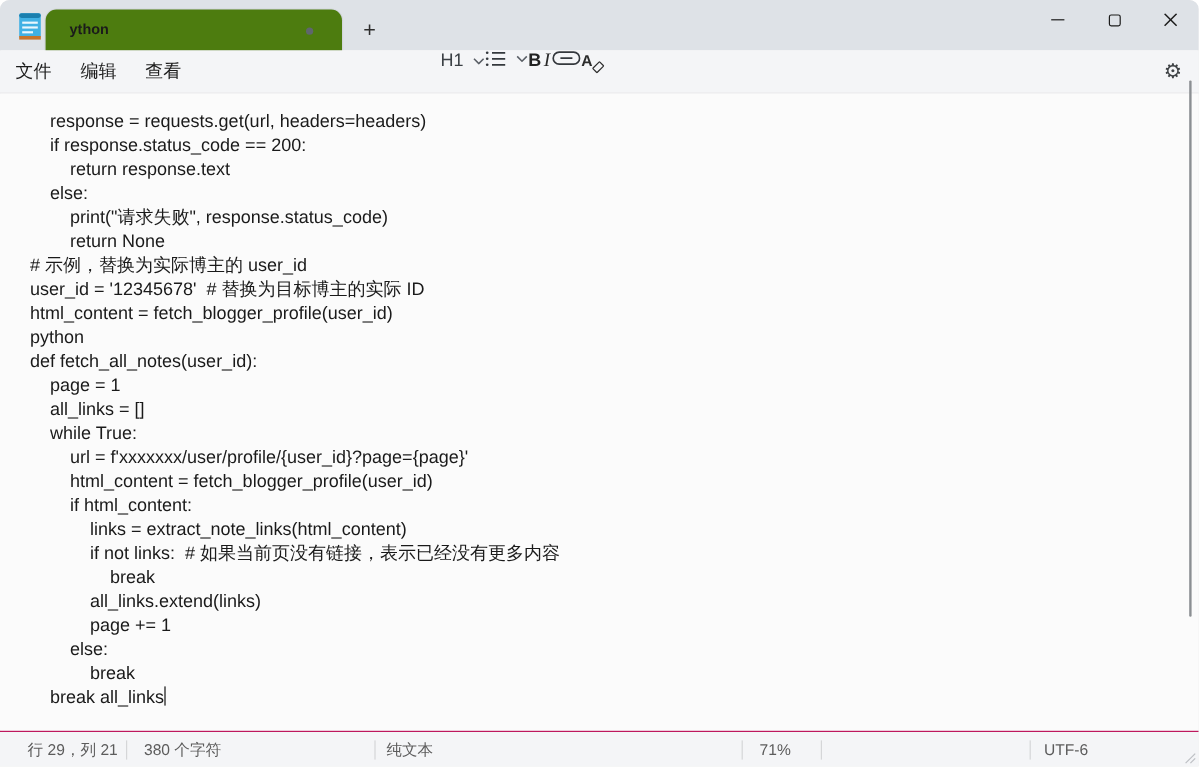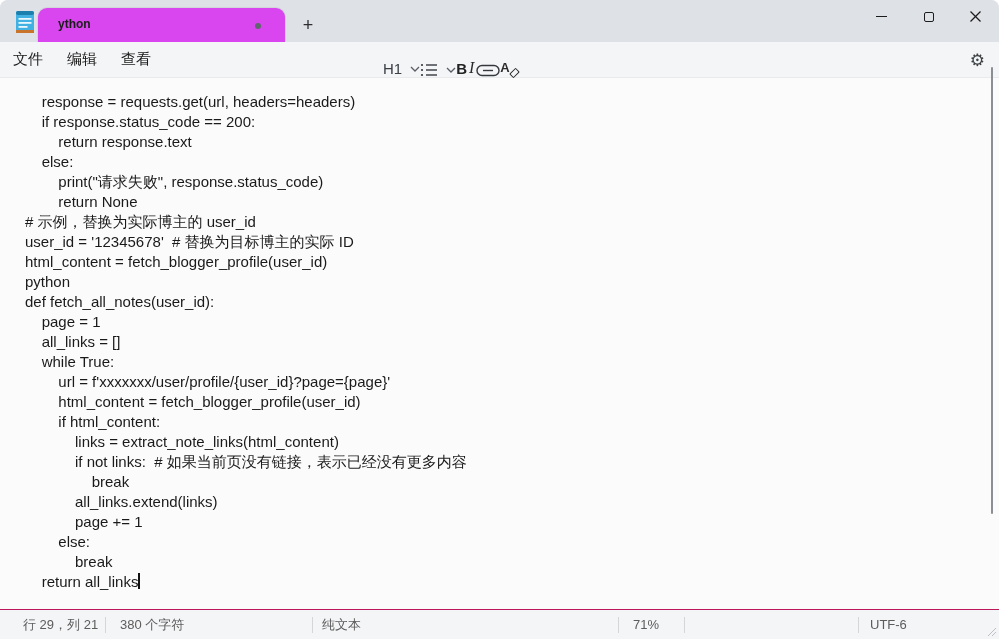--- a/index.html
+++ b/index.html
@@ -11,21 +11,21 @@
     border-radius: 8px 8px 0 0; overflow: hidden;
     background: #fbfbfb;
     box-shadow: inset 0 0 0 1px rgba(0,0,0,0.07);
   }
 
   
   .titlebar { position: absolute; left: 0; top: 0; width: 100%; height: 42px; background: #dee2e7; }
   .app-icon { position: absolute; left: 13px; top: 9px; width: 24px; height: 26px; }
   .tab {
     position: absolute; left: 38px; top: 8px; width: 247px; height: 34px;
-    background: #d946ef; border-radius: 9px 9px 0 0;
+    background: #4d7c0f; border-radius: 9px 9px 0 0;
     box-shadow: 0 0 0 1px rgba(0,0,0,0.05);
   }
   .tab-label { position: absolute; left: 20px; top: 9px; font-size: 12px; font-weight: bold; color: #1b1b1b; }
   .unsaved-dot { position: absolute; right: 24px; top: 15px; width: 6px; height: 6px; border-radius: 50%; background: #5f666d; }
   .new-tab {
     position: absolute; left: 294px; top: 12px; width: 28px; height: 26px;
     display: flex; align-items: center; justify-content: center;
     font-size: 18px; font-weight: 300; color: #2e2e2e; border-radius: 5px; cursor: default;
   }
   .win-controls { position: absolute; right: 0; top: 0; height: 33px; display: flex; }
@@ -33,21 +33,21 @@
   .glyph-min { width: 11px; height: 0; border-top: 1.2px solid #1c1c1c; }
   .glyph-max { width: 10px; height: 10px; border: 1.2px solid #1c1c1c; border-radius: 2px; }
 
   
   .menubar {
     position: absolute; left: 0; top: 42px; width: 100%; height: 36px;
     background: #f4f5f7; border-bottom: 1px solid #e9eaec;
   }
   .menus { position: absolute; left: 13px; top: 0; height: 35px; display: flex; align-items: center; gap: 24px; }
   .menu-item { font-size: 15px; color: #1b1b1b; cursor: default; }
-  .fmt-toolbar { position: absolute; left: 383px; top: 0; height: 35px; display: flex; align-items: flex-end; }
+  .fmt-toolbar { position: absolute; left: 367px; top: 0; height: 35px; display: flex; align-items: flex-start; }
   .fmt-group { display: flex; align-items: center; gap: 8px; }
   .heading-label { font-size: 15px; font-weight: 500; color: #3b4045; }
   .bold-label { font-size: 15px; font-weight: bold; color: #222; }
   .italic-label { font-family: "Liberation Serif", serif; font-style: italic; font-size: 16px; color: #2a2a2a; padding: 0 2px; }
   .clear-fmt { position: relative; width: 20px; height: 18px; }
   .clear-fmt .letter { position: absolute; left: 0; top: 1px; font-size: 13px; font-weight: 600; color: #2c2c2c; }
   .clear-fmt .eraser {
     position: absolute; right: 1px; bottom: 1px; width: 9px; height: 6px;
     background: #f4f5f7; border: 1.2px solid #2c2c2c; border-radius: 1px; transform: rotate(-45deg);
   }
@@ -181,21 +181,21 @@
         url = f'xxxxxxx/user/profile/{user_id}?page={page}'
         html_content = fetch_blogger_profile(user_id)
         if html_content:
             links = extract_note_links(html_content)
             if not links:  # 如果当前页没有链接，表示已经没有更多内容
                 break
             all_links.extend(links)
             page += 1
         else:
             break</span>
-<span>    return all_links</span><span class="caret"></span></pre>
+<span>    break all_links</span><span class="caret"></span></pre>
   </div>
   <div class="scrollbar-thumb"></div>
 
   <div class="statusbar">
     <span class="status-item" style="left:23px">行 29，列 21</span>
     <span class="status-divider" style="left:105px"></span>
     <span class="status-item" style="left:120px">380 个字符</span>
     <span class="status-divider" style="left:312px"></span>
     <span class="status-item" style="left:322px">纯文本</span>
     <span class="status-divider" style="left:618px"></span>

